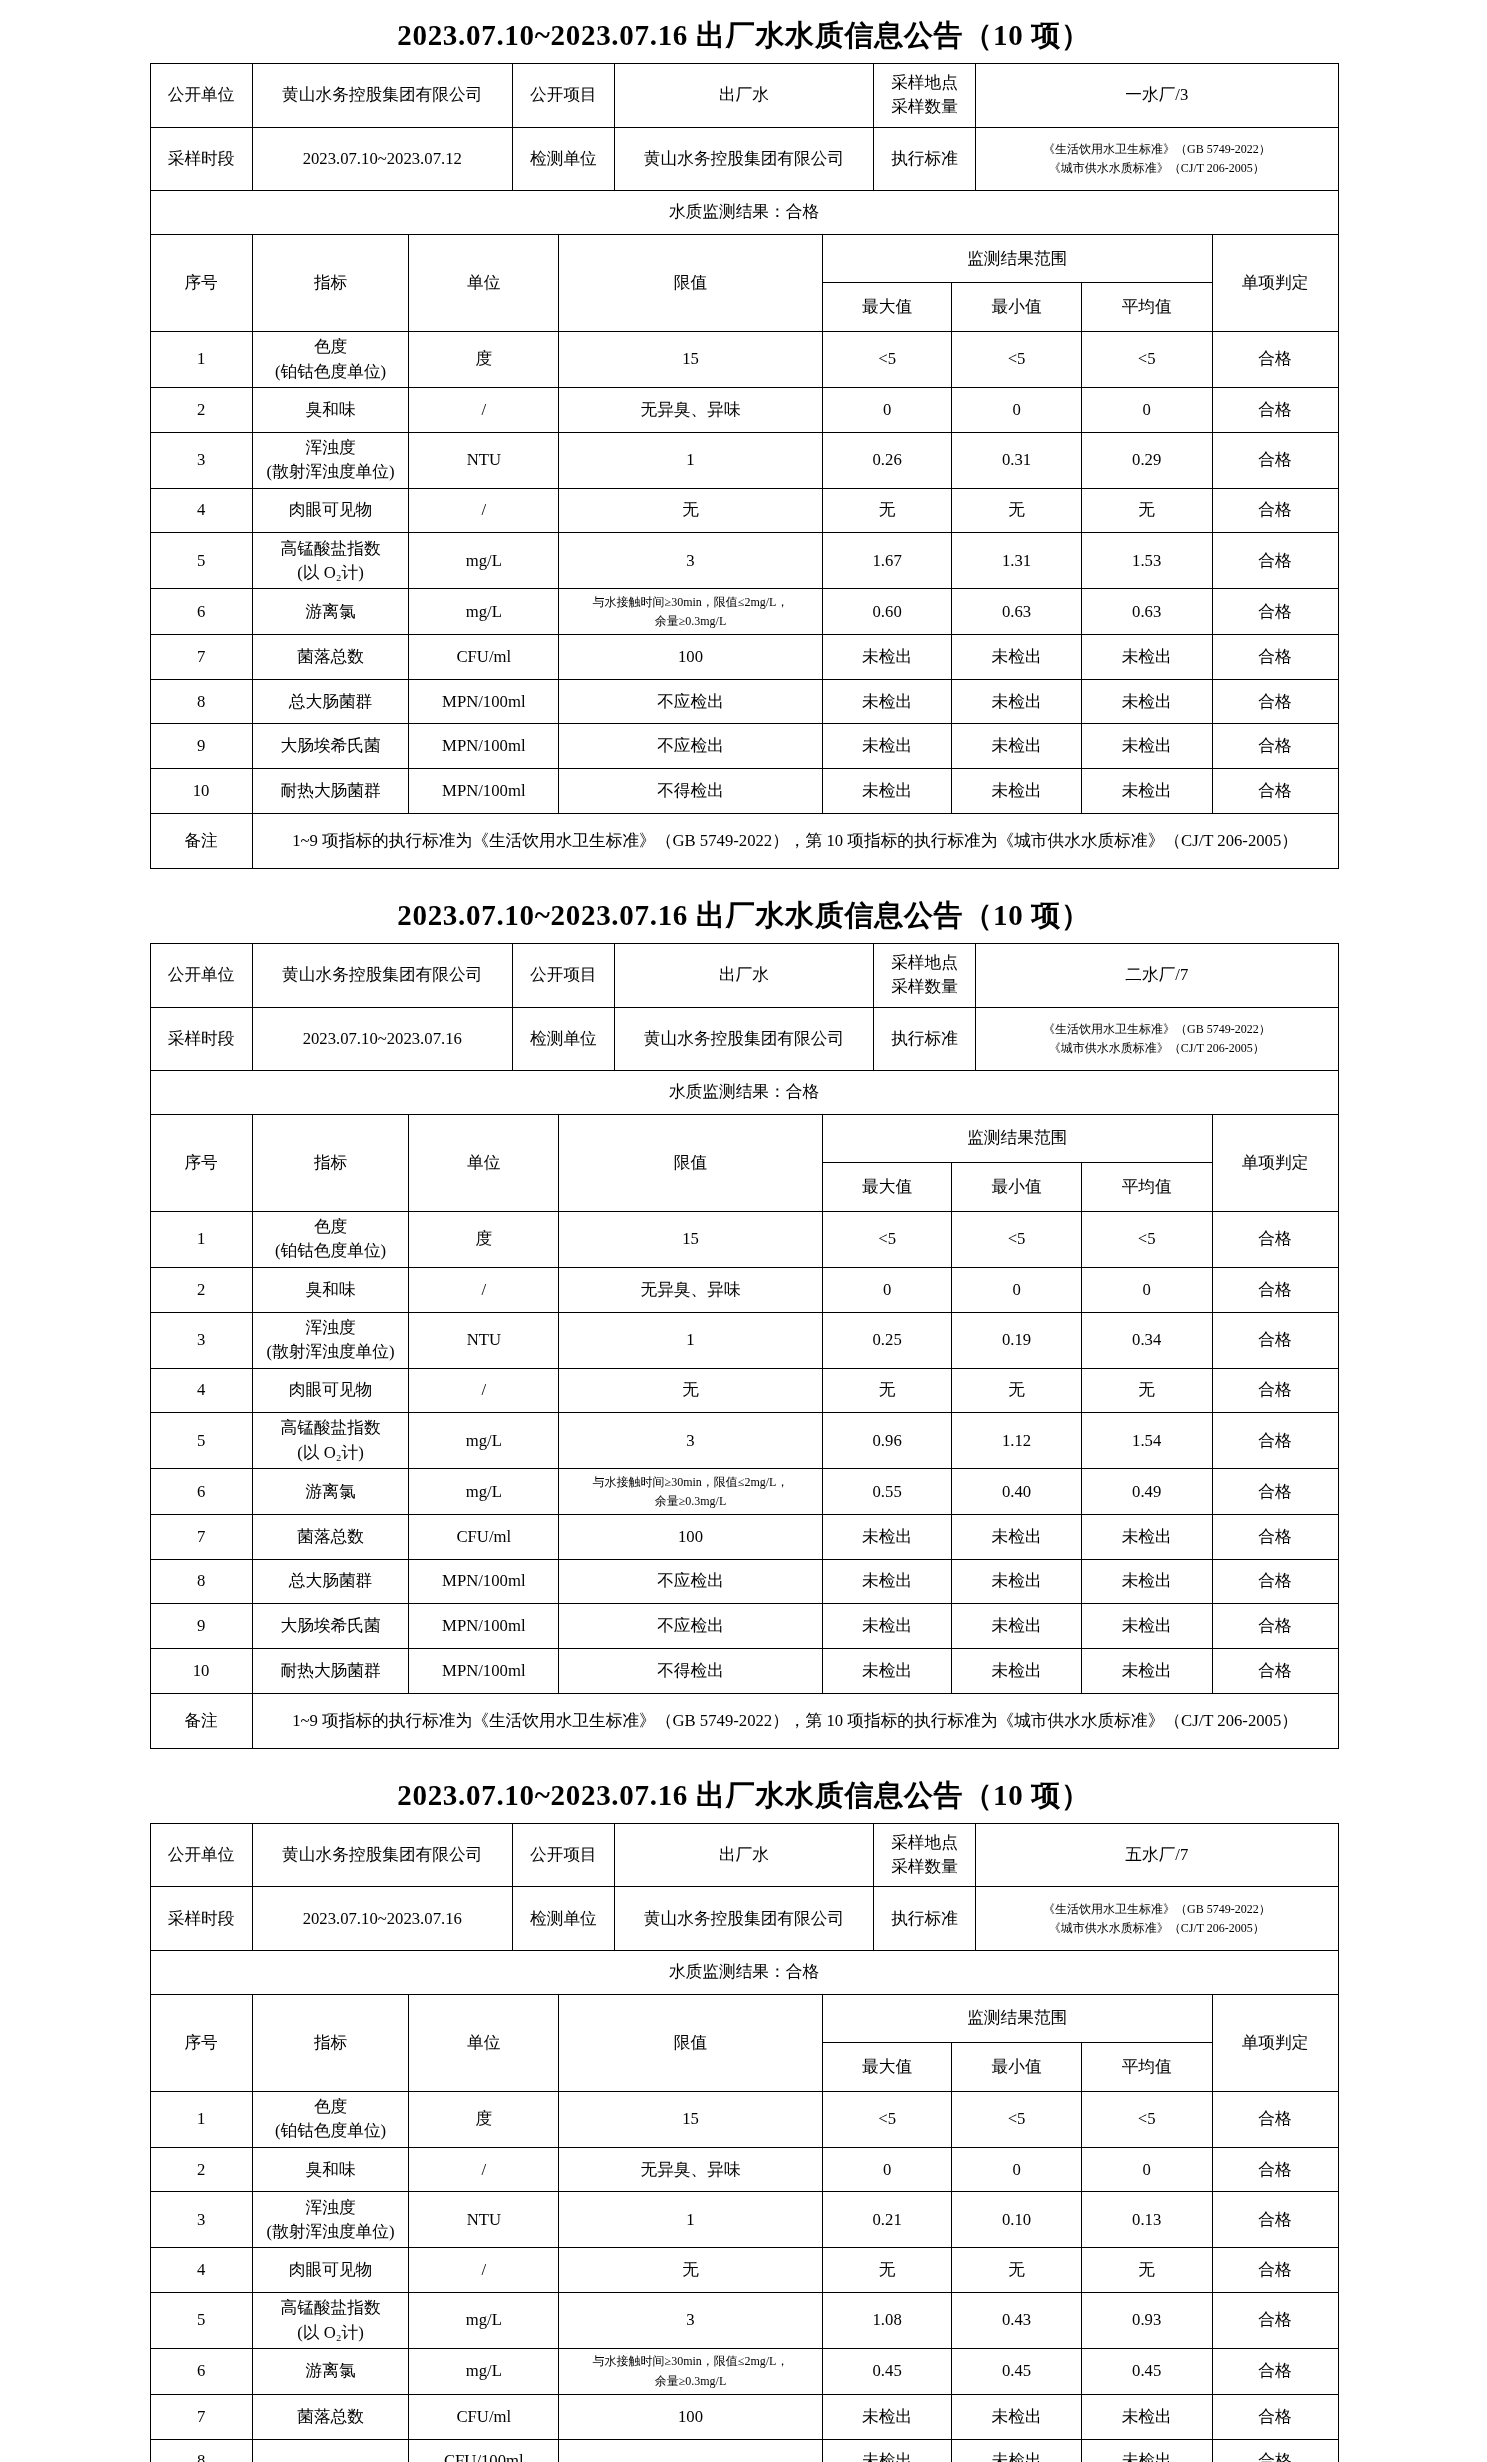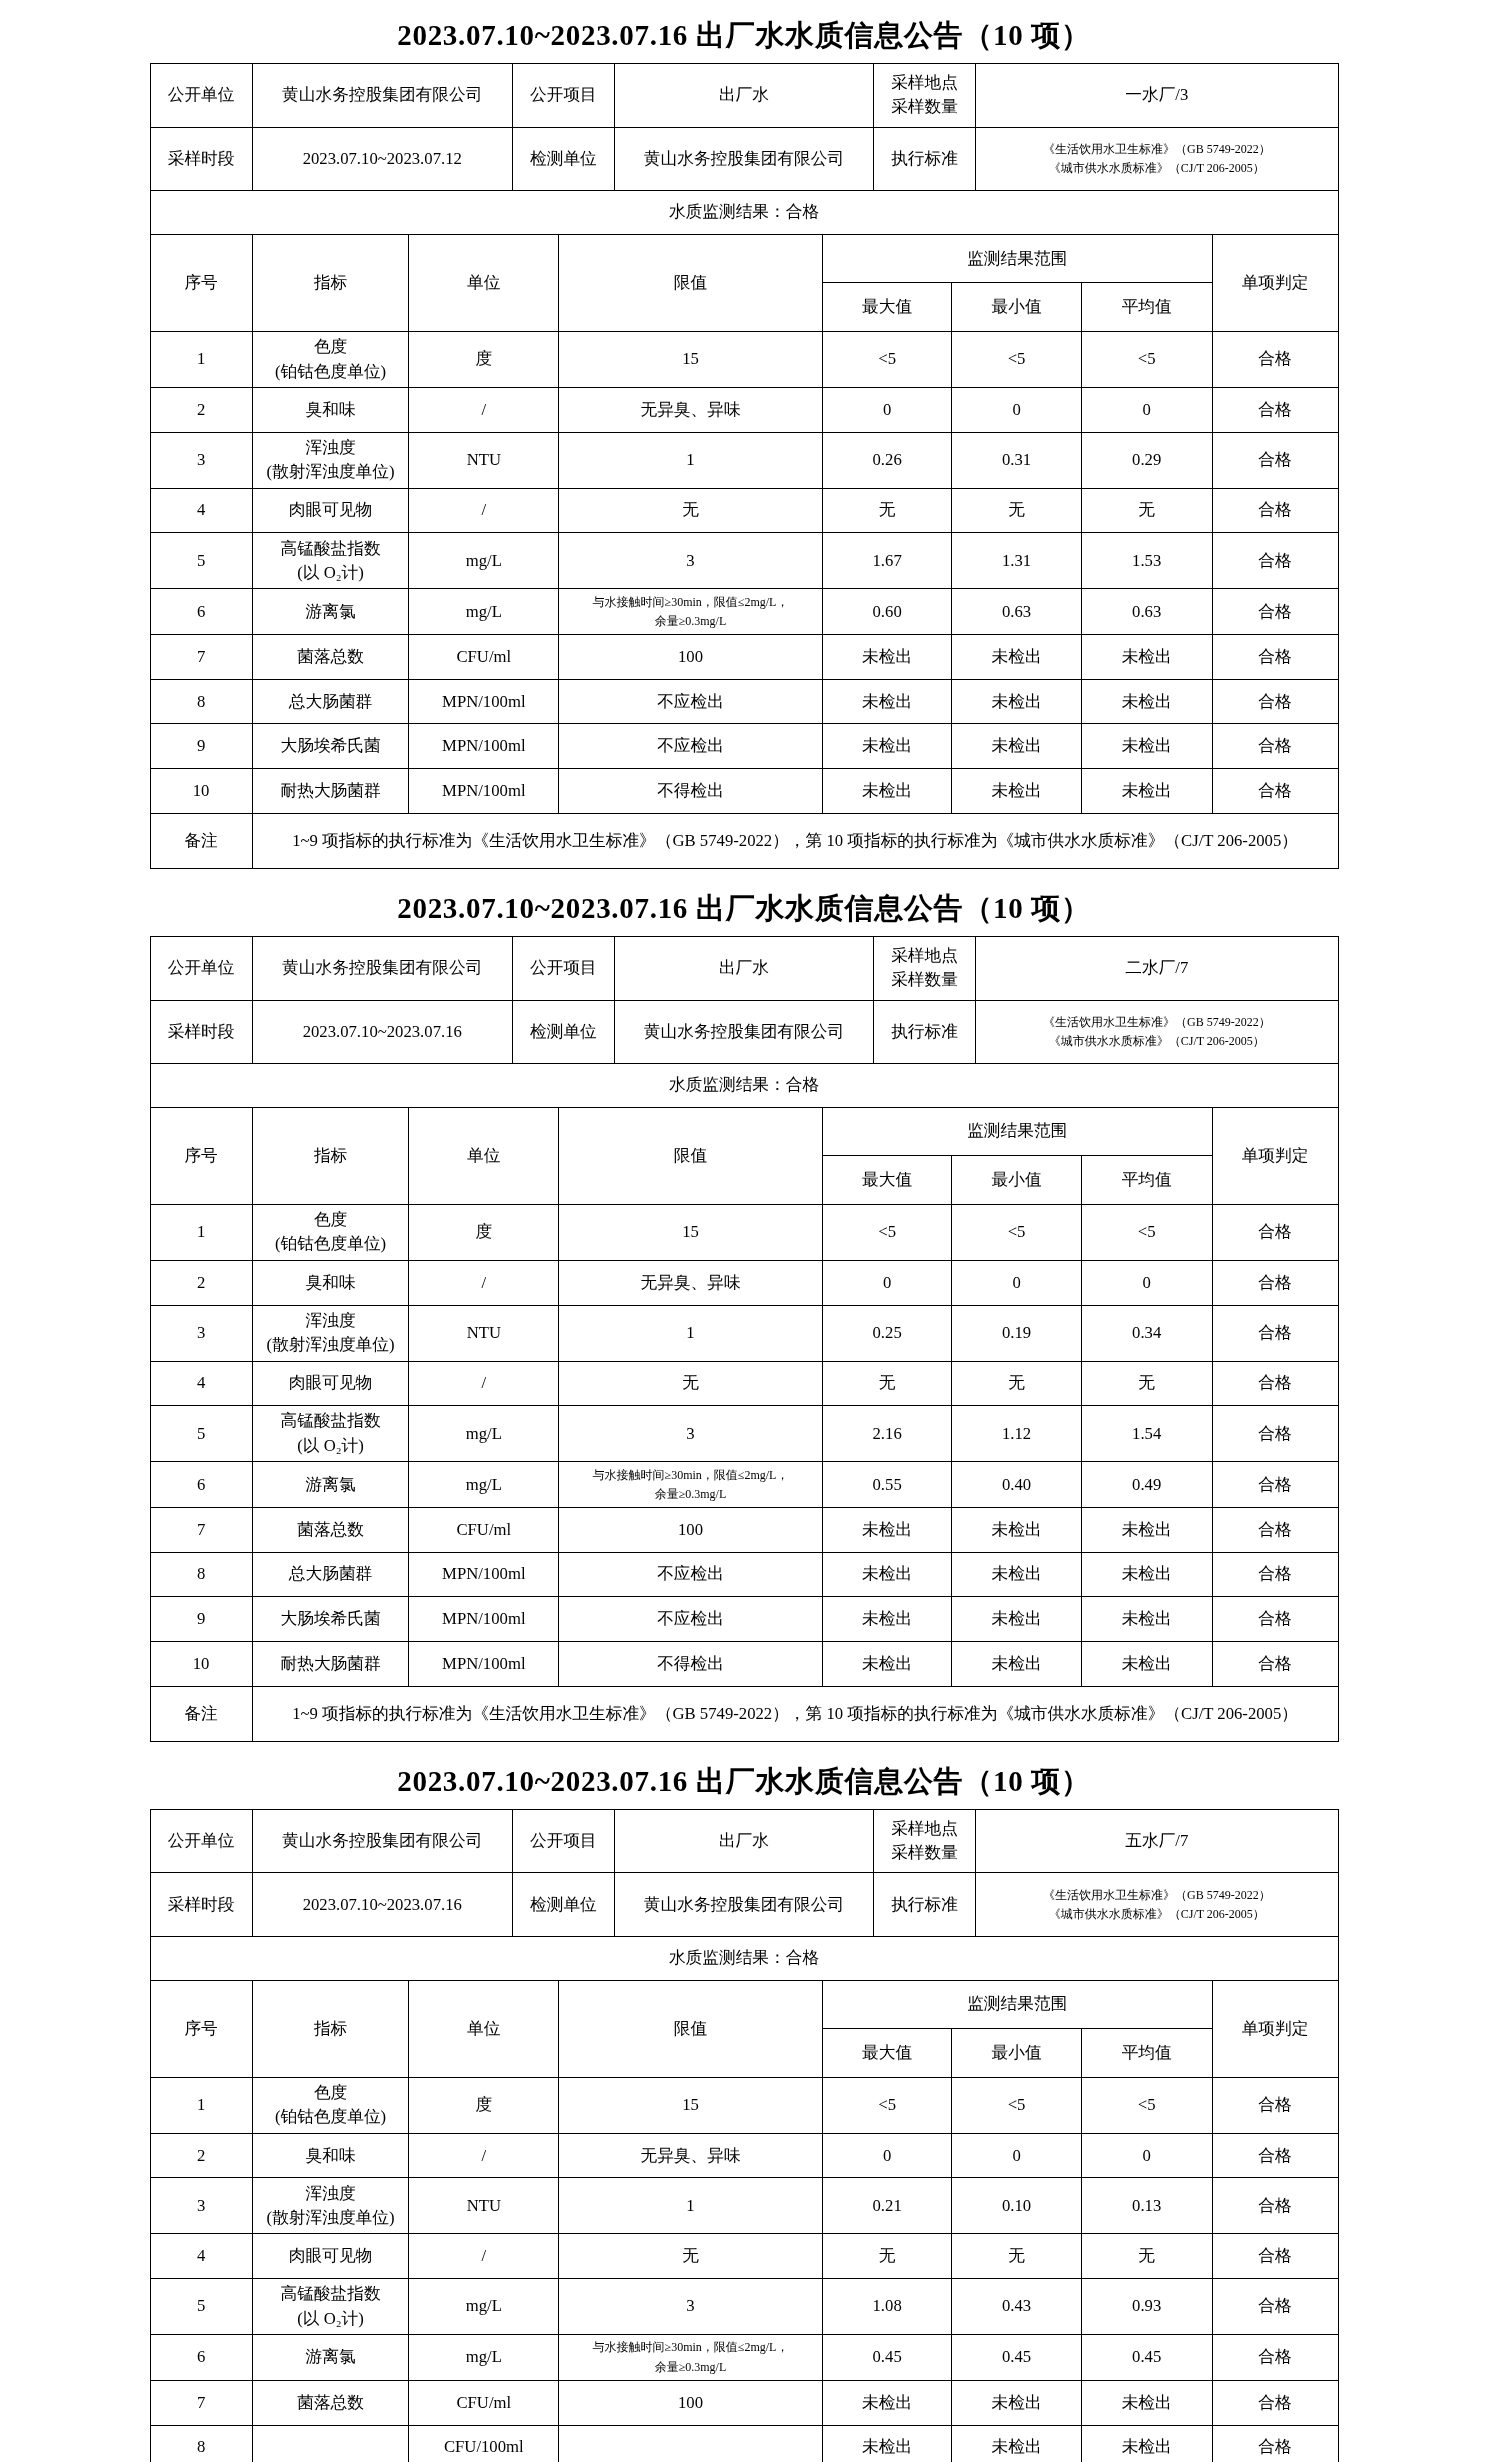--- a/index.html
+++ b/index.html
@@ -13,21 +13,21 @@
     width: 1488px;
     min-height: 2462px;
     padding-top: 9.4px;
     box-sizing: border-box;
   }
   .doc {
     width: 1189px;
     margin: 0 auto;
   }
   .block {
-    margin-bottom: 21px;
+    margin-bottom: 28px;
   }
   .title {
     margin: 8px 0 8px 0;
     text-align: center;
     font-size: 29px;
     font-weight: bold;
     letter-spacing: 0.7px;
     line-height: 1.3;
   }
   table.tbl {
@@ -431,21 +431,21 @@
     <td>5</td>
     <td>
       <div>高锰酸盐指数</div>
       <div class="sub-line">(以 O₂计)</div>
     </td>
     <td colspan="2">mg/L</td>
     <td colspan="2">
       <div>3</div>
       <div></div>
     </td>
-    <td colspan="2">2.16</td>
+    <td colspan="2">0.96</td>
     <td colspan="2">1.12</td>
     <td>1.54</td>
     <td>合格</td>
   </tr>
 
   <tr class="data">
     <td>6</td>
     <td>
       <div>游离氯</div>
       <div class="sub-line"></div>

